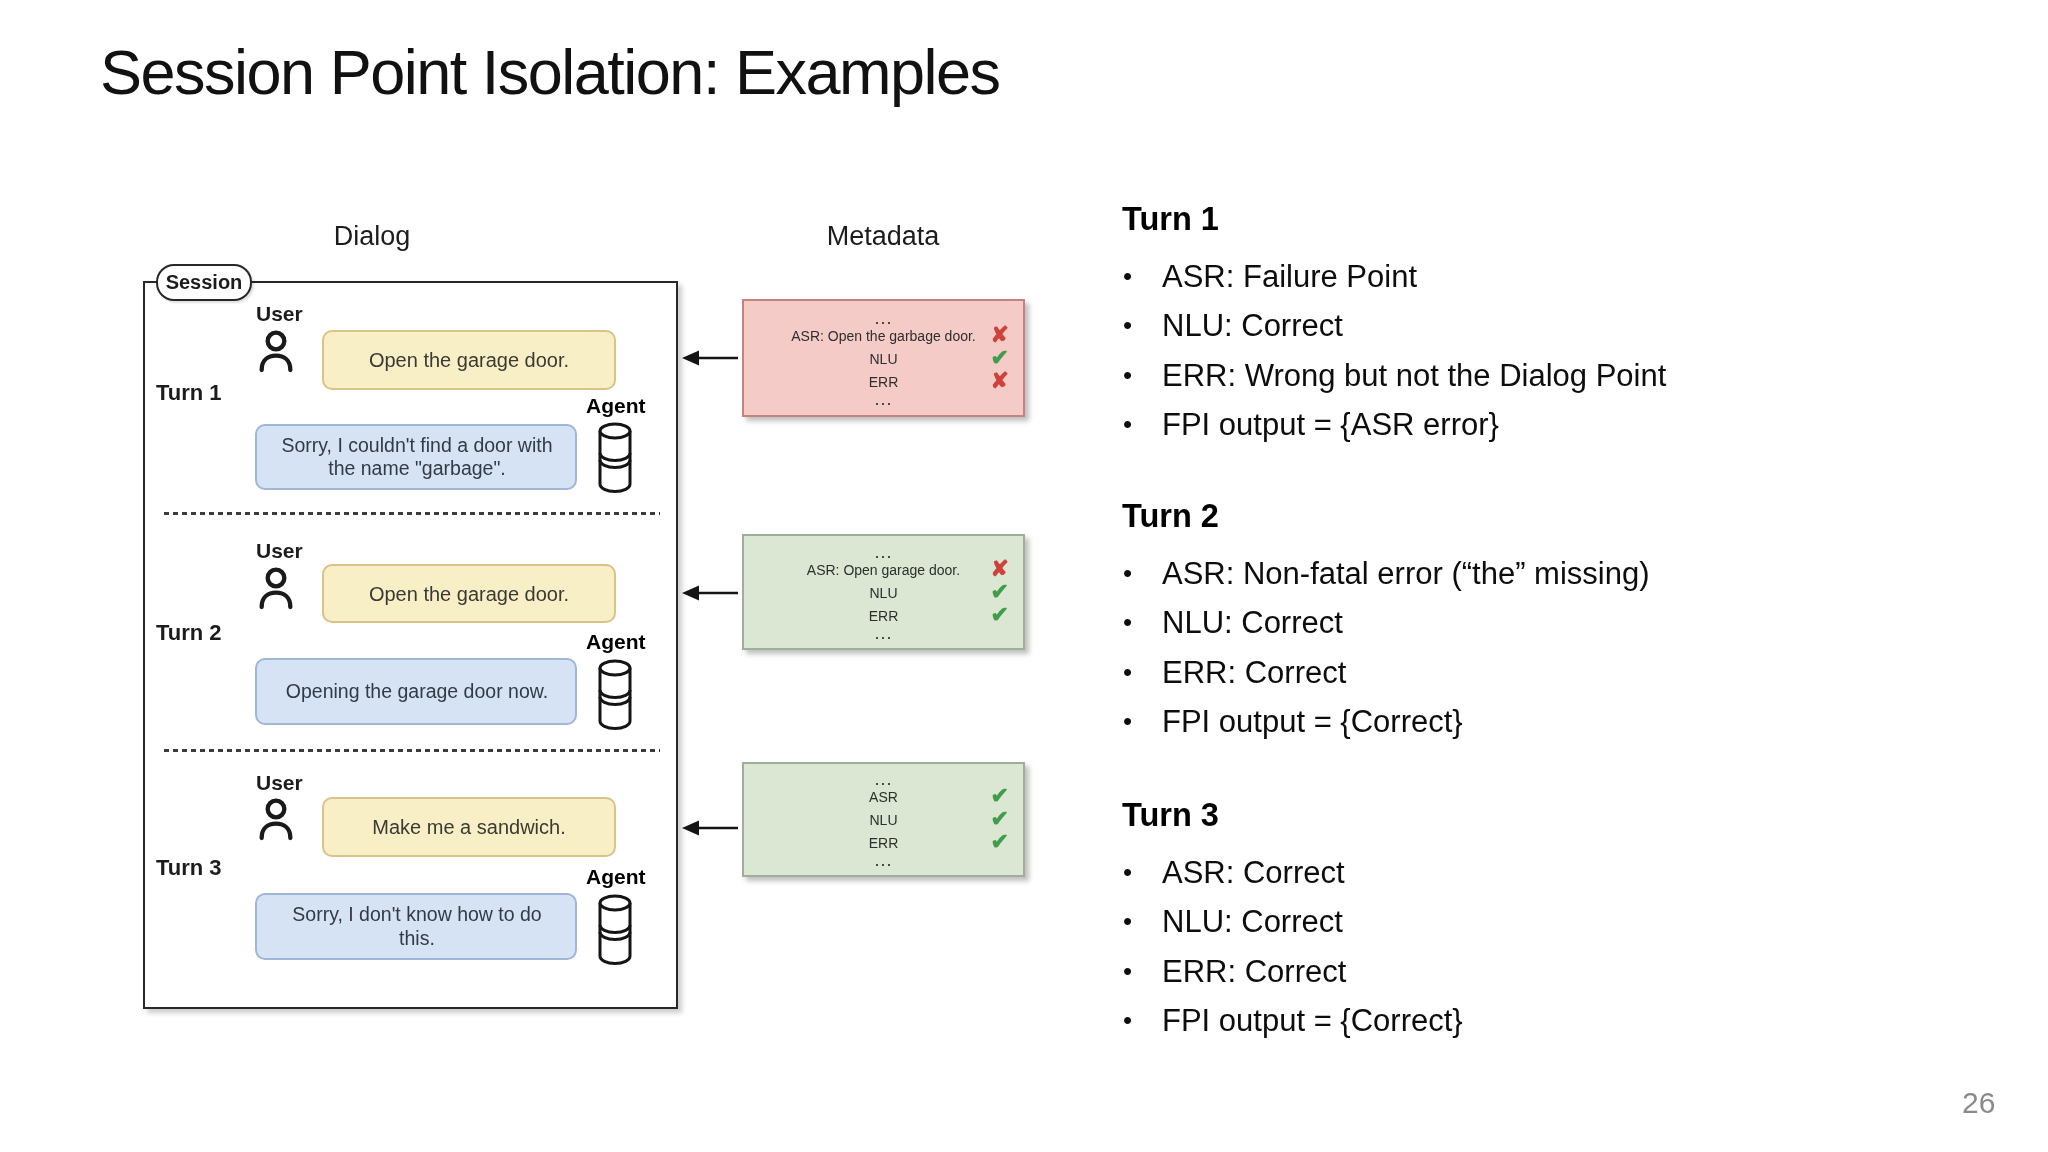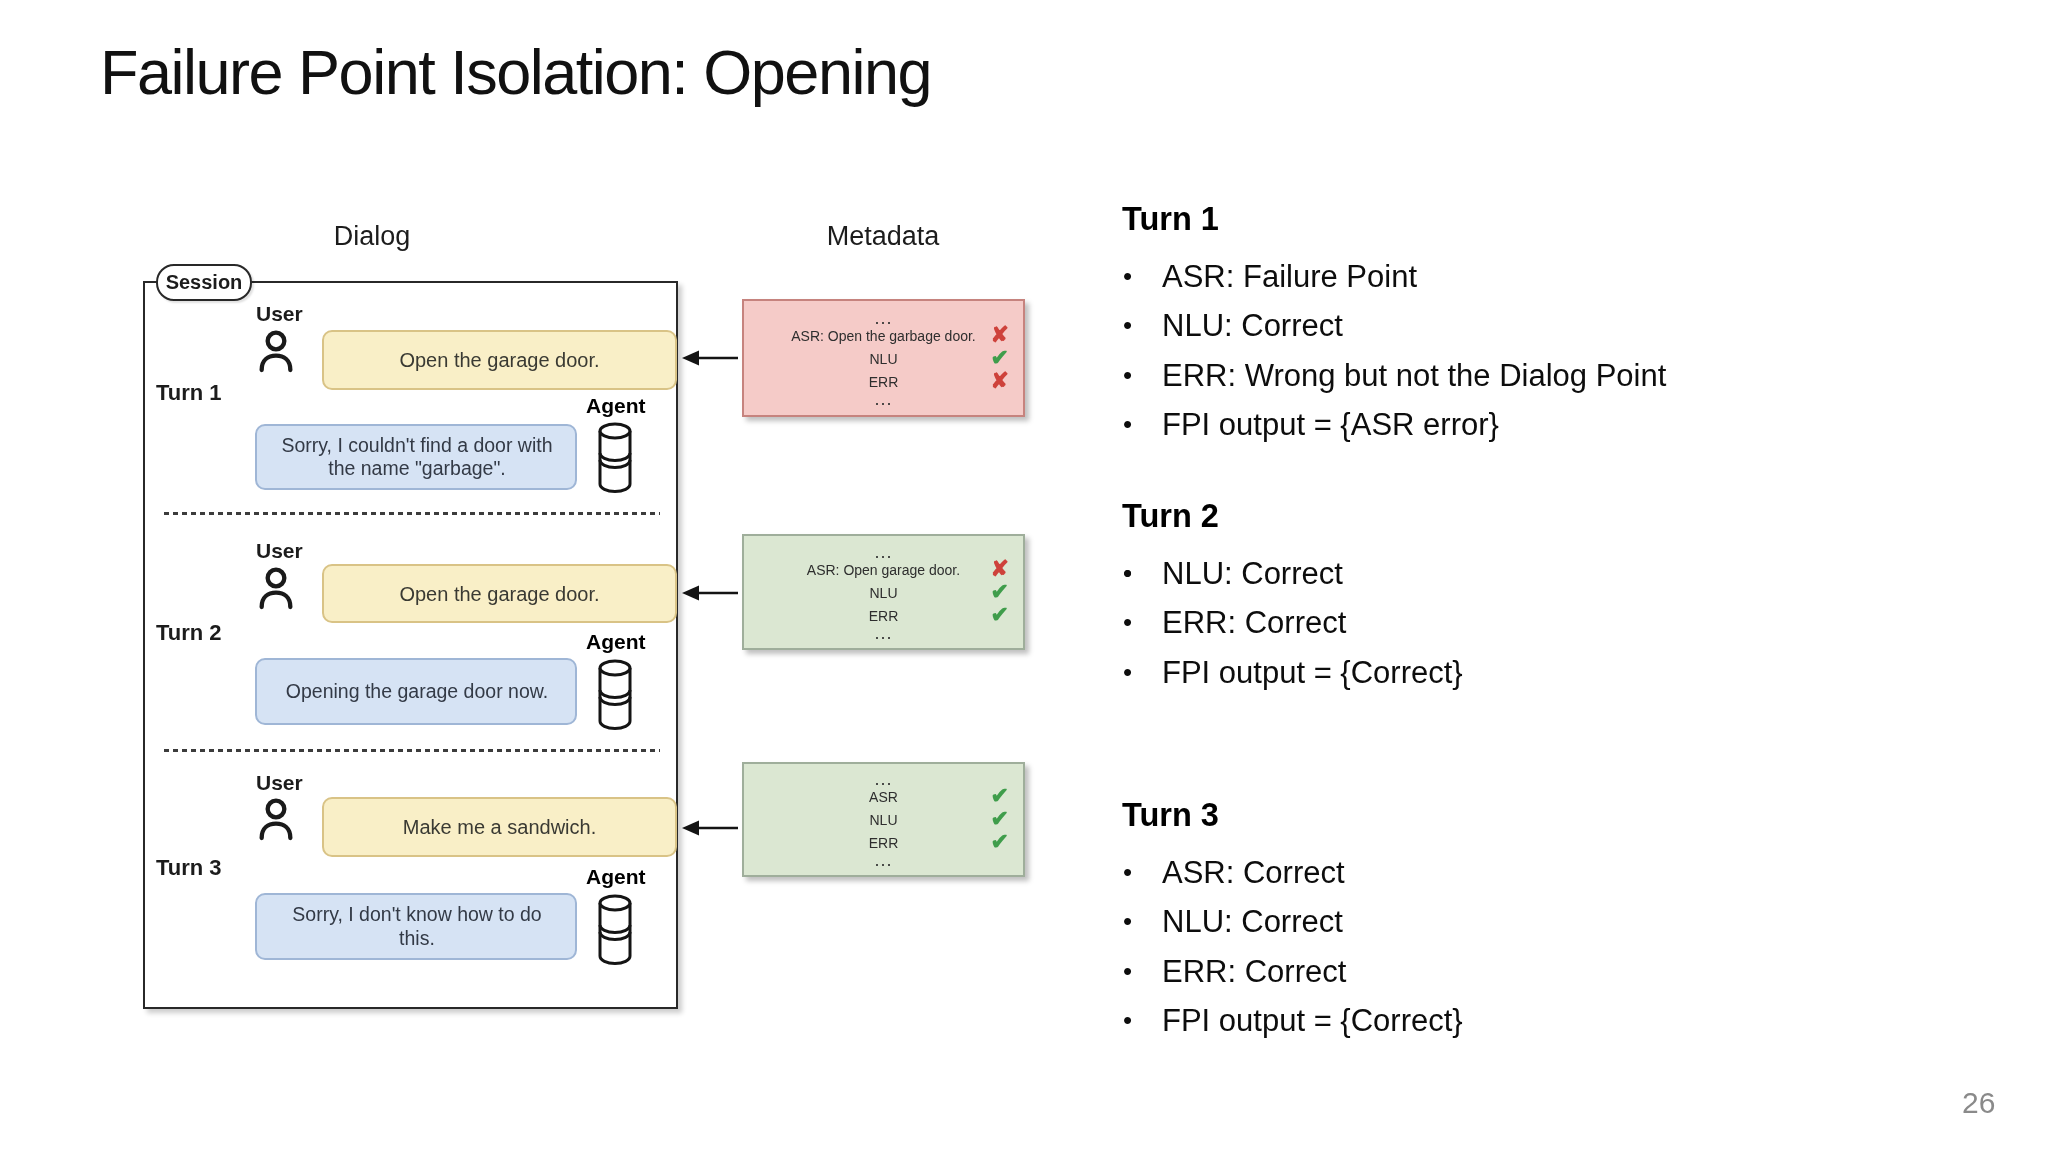--- a/index.html
+++ b/index.html
@@ -47,21 +47,21 @@
   .agent-label{left:586px;width:64px;font-size:21px;font-weight:700;color:#000000;}
   .user-icon{left:256px;width:40px;height:48px;}
   .agent-icon{left:597px;width:36px;height:71px;}
 
   .bubble{
     display:flex;align-items:center;justify-content:center;
     text-align:center;font-size:20px;color:#3a3a33;
     border-radius:10px;box-sizing:border-box;padding:2px 14px;
     line-height:1.2;
   }
-  .user-bubble{left:322px;width:355px;background:#f9efc7;border:2px solid #d9c386;}
+  .user-bubble{left:322px;width:294px;background:#f9efc7;border:2px solid #d9c386;}
   .agent-bubble{left:255px;width:322px;background:#d6e3f4;border:2px solid #9fb6d6;color:#333a46;font-size:19.5px;padding-left:16px;}
 
   .t1 .user-label{top:302px}.t1 .user-icon{top:327px}
   .t1 .user-bubble{top:330px;height:60px}
   .t1 .turn-label{top:380px}.t1 .agent-label{top:394px}
   .t1 .agent-icon{top:422px}.t1 .agent-bubble{top:424px;height:66px}
 
   .t2 .user-label{top:539px}.t2 .user-icon{top:564px}
   .t2 .user-bubble{top:564px;height:59px}
   .t2 .turn-label{top:620px}.t2 .agent-label{top:630px}
@@ -113,21 +113,21 @@
   }
 
   
   .page-number{left:1962px;top:1086px;width:60px;font-size:30px;color:#8a8a8a;}
 </style>
 </head>
 <body>
 
 <div class="slide">
 
-  <div class="abs slide-title">Failure Point Isolation: Opening</div>
+  <div class="abs slide-title">Session Point Isolation: Examples</div>
 
   <div class="abs col-header dialog-h">Dialog</div>
   <div class="abs col-header meta-h">Metadata</div>
 
   <div class="abs session-frame"></div>
   <div class="abs session-tab">Session</div>
 
   <div class="t1">
     <div class="abs user-label">User</div>
     <svg class="abs user-icon" viewBox="0 0 24 28">
@@ -254,21 +254,21 @@
       <li><span class="marker">•</span><span>ASR: Failure Point</span></li>
       <li><span class="marker">•</span><span>NLU: Correct</span></li>
       <li><span class="marker">•</span><span>ERR: Wrong but not the Dialog Point</span></li>
       <li><span class="marker">•</span><span>FPI output = {ASR error}</span></li>
     </ul>
   </div>
 
   <div class="abs note-block nb2">
     <div class="note-heading">Turn 2</div>
     <ul class="note-list">
-      <li><span class="marker">•</span></li>
+      <li><span class="marker">•</span><span>ASR: Non-fatal error (“the” missing)</span></li>
       <li><span class="marker">•</span><span>NLU: Correct</span></li>
       <li><span class="marker">•</span><span>ERR: Correct</span></li>
       <li><span class="marker">•</span><span>FPI output = {Correct}</span></li>
     </ul>
   </div>
 
   <div class="abs note-block nb3">
     <div class="note-heading">Turn 3</div>
     <ul class="note-list">
       <li><span class="marker">•</span><span>ASR: Correct</span></li>

